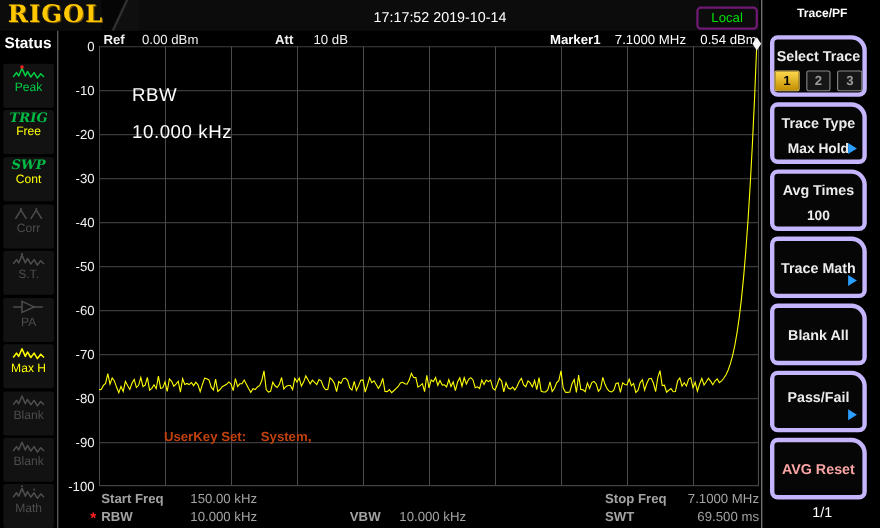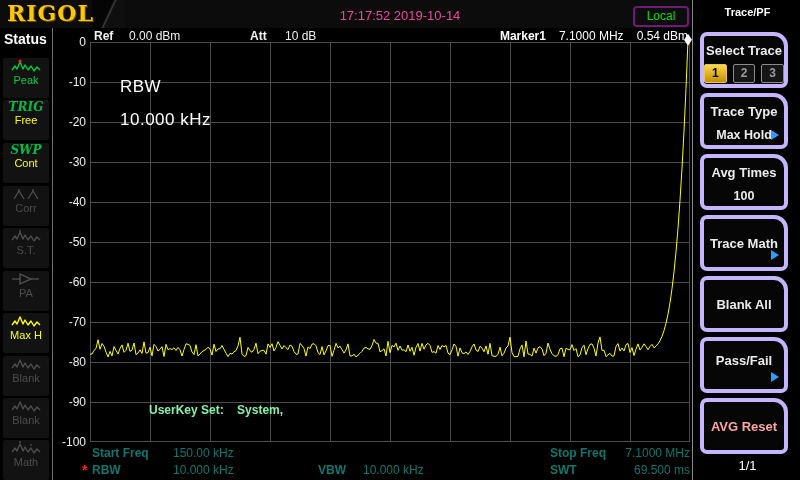--- a/index.html
+++ b/index.html
@@ -6,21 +6,21 @@
   #screen{position:relative;width:800px;height:480px;background:#000;overflow:hidden;
           font-family:"Liberation Sans",sans-serif;color:#fff;}
 
   
   #top-bar{position:absolute;left:0;top:0;width:690px;height:28px;background:#0c0c0c;overflow:hidden;}
   #logo{position:absolute;left:7px;top:0px;font-family:"DejaVu Serif",serif;font-weight:bold;
         font-size:22px;color:#ffc800;letter-spacing:1px;text-shadow:1px 1px 0 #6b4f00;}
   #logo-slash{position:absolute;left:92px;top:0;width:34px;height:28px;
         background:linear-gradient(115deg,#050505 46%,#3a3a3a 50%,#0f0f0f 54%);}
   #timestamp{position:absolute;left:300px;top:8px;width:200px;text-align:center;
-        font-size:13px;color:#ec4899;}
+        font-size:13px;color:#ffffff;}
   #local-badge{position:absolute;left:633px;top:6px;width:52px;height:17px;border:2px solid #701a75;
         border-radius:4px;color:#00e000;font-size:12px;line-height:17px;text-align:center;}
 
   
   .vsep{position:absolute;width:1px;background:#6f6f6f;}
 
   
   #status-title{position:absolute;left:4px;top:31px;font-size:14px;font-weight:bold;color:#fff;}
   .side-item{position:absolute;left:3px;width:46px;height:40px;background:#121212;border-radius:2px;
         display:flex;flex-direction:column;align-items:center;justify-content:flex-start;}
@@ -39,24 +39,24 @@
 
   
   #graticule{position:absolute;left:90px;top:42px;width:600px;height:400px;
       background-image:linear-gradient(to right,#4a4a4a 1px,transparent 1px),
                        linear-gradient(to bottom,#4a4a4a 1px,transparent 1px);
       background-size:60px 40px;
       border-right:1px solid #4a4a4a;border-bottom:1px solid #4a4a4a;box-sizing:border-box;}
   .ylabel{position:absolute;left:38px;width:48px;text-align:right;font-size:12px;color:#f0f0f0;}
   #trace-svg{position:absolute;left:90px;top:42px;overflow:visible;}
   #rbw-annot{position:absolute;left:120px;top:70px;font-size:17px;line-height:33px;color:#fff;letter-spacing:0.5px;}
-  #userkey{position:absolute;left:149px;top:403px;font-size:12px;font-weight:bold;color:#86efac;white-space:pre;}
-
-  
-  .ftr{position:absolute;font-size:12px;color:#0f766e;}
+  #userkey{position:absolute;left:149px;top:390px;font-size:12px;font-weight:bold;color:#c2410c;white-space:pre;}
+
+  
+  .ftr{position:absolute;font-size:12px;color:#a3a3a3;}
   .ftr.b{font-weight:bold;}
   .ftr.right{width:80px;text-align:right;}
   #uncal-flag{position:absolute;left:82px;top:462px;color:#ff2020;font-size:14px;font-weight:bold;}
 
   
   #menu-title{position:absolute;left:695px;top:6px;width:105px;text-align:center;
         font-size:11px;font-weight:bold;color:#fff;}
   .menu-btn{position:absolute;left:700px;width:88px;height:56px;background:#060606;
         border:4px solid #c4b5fd;border-radius:7px 14px 7px 7px;box-sizing:border-box;}
   .btn-label{font-size:13px;font-weight:bold;color:#ececec;text-align:center;margin-top:7px;}

